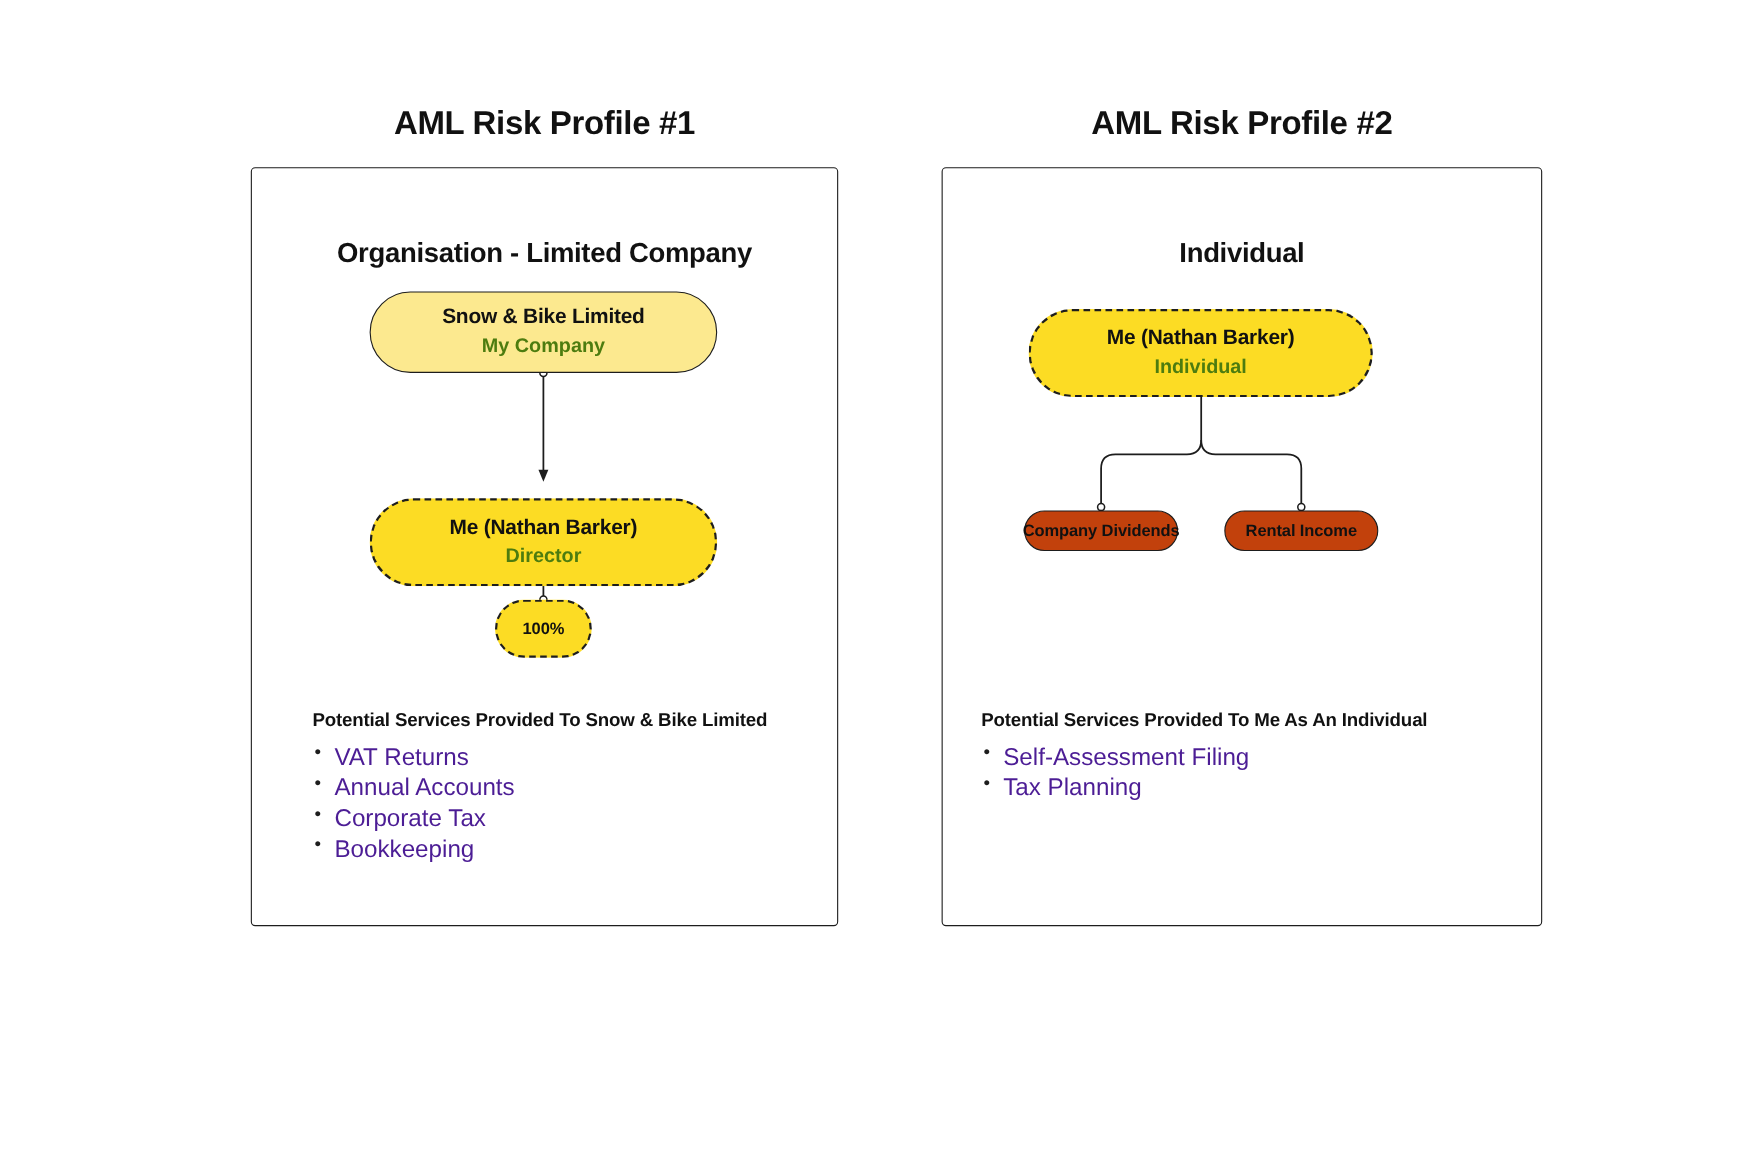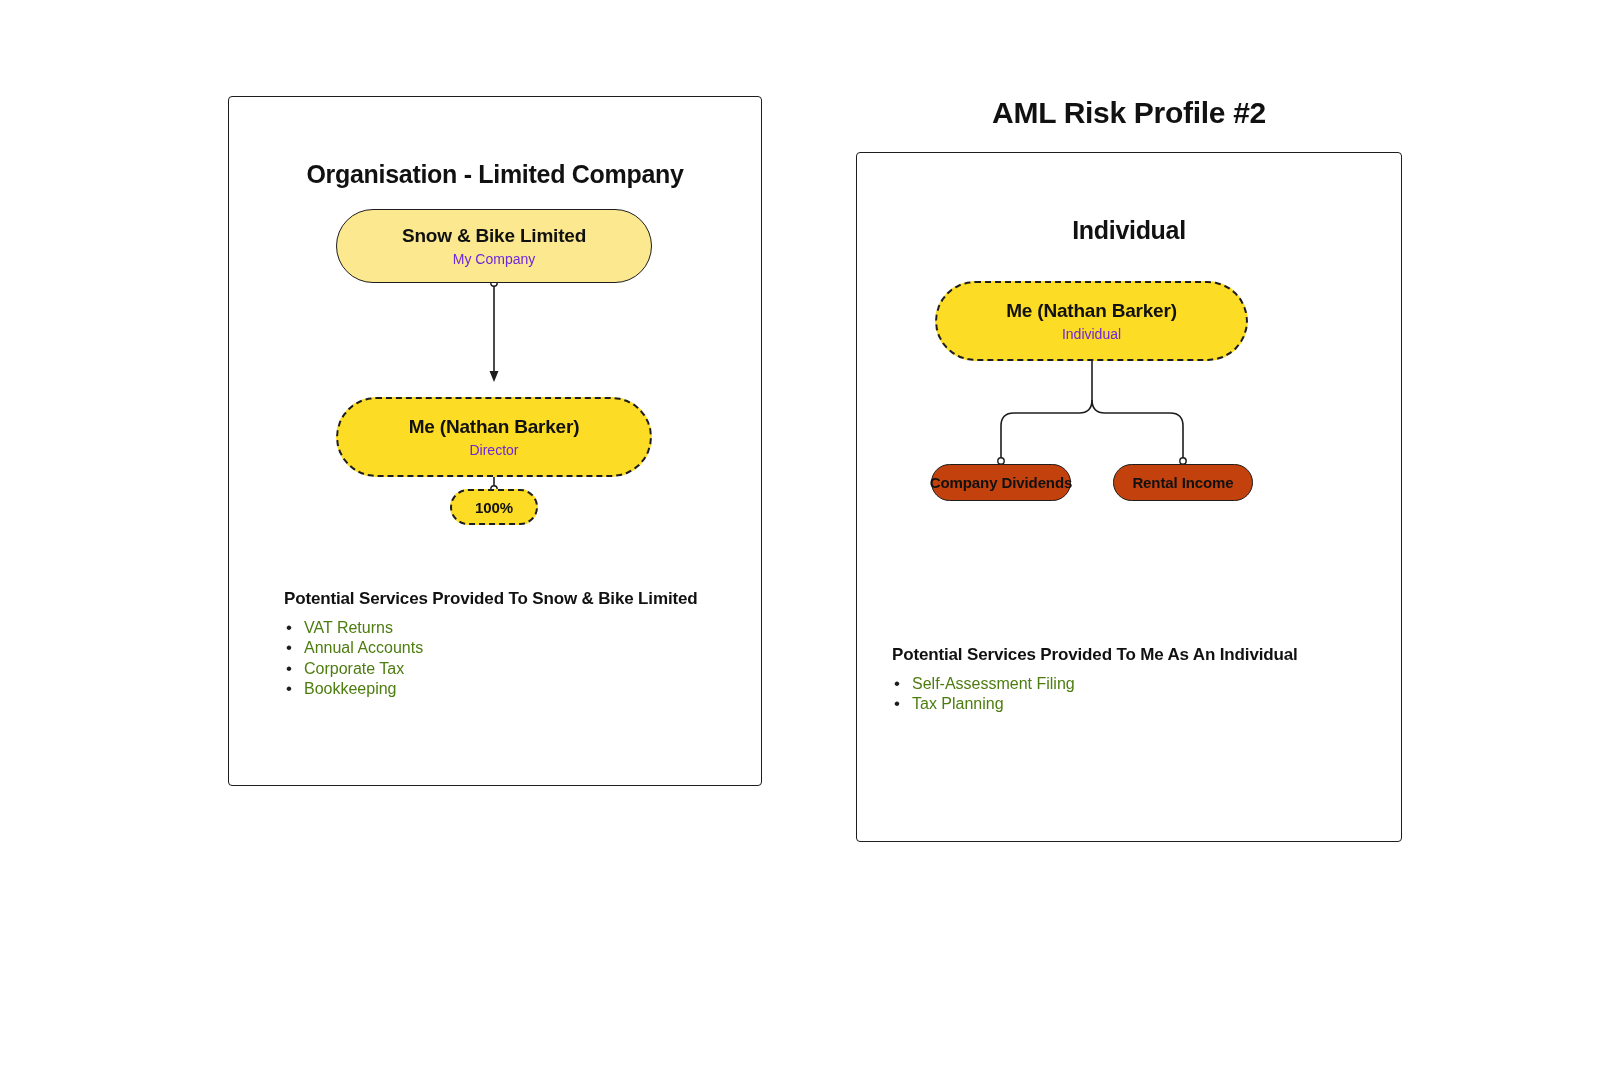--- a/index.html
+++ b/index.html
@@ -81,23 +81,23 @@
     border: 1.6px solid #1d1d1d;
   }
   .node .title {
     font-size: 19px;
     font-weight: 700;
     letter-spacing: -0.2px;
     color: #111111;
     line-height: 1.15;
   }
   .node .sub {
-    font-size: 14px;
-    font-weight: 400;
-    color: #6d28d9;
+    font-size: 18px;
+    font-weight: 700;
+    color: #4d7c0f;
     line-height: 1.2;
     margin-top: 4px;
   }
   .node.light { background: #FCE98F; }
   .node.bright { background: #FCDC24; }
   .node.dashed { border-style: dashed; border-width: 2.4px; margin-top: 16px; }
 
   .badge {
     position: absolute;
     box-sizing: border-box;
@@ -129,42 +129,43 @@
     color: #111111;
     margin: 0 0 9px 0;
     white-space: nowrap;
   }
   .services ul {
     list-style: none;
     margin: 0;
     padding: 0;
   }
   .services li {
-    font-size: 16px;
+    font-size: 22px;
     font-weight: 400;
-    color: #4d7c0f;
+    color: #4c1d95;
     line-height: 1.27;
     padding-left: 20px;
     position: relative;
   }
   .services li::before {
     content: "\2022";
     position: absolute;
     left: 2px;
     top: -1px;
     font-size: 17px;
     color: #1d1d1d;
   }
 </style>
 </head>
 <body>
 
 <div class="canvas">
 
   <div class="profile left">
+    <h1 class="profile-title">AML Risk Profile #1</h1>
 
     <div class="panel">
       <h2 class="panel-heading">Organisation - Limited Company</h2>
 
       <div class="graph">
         <svg width="534" height="370" viewBox="0 0 534 370">
 
           <path d="M 265 95 L 265 188" stroke="#1d1d1d" stroke-width="1.6" fill="none"></path>
           <circle cx="265" cy="94" r="3.2" fill="#ffffff" stroke="#1d1d1d" stroke-width="1.4"></circle>
           <path d="M 265 193 L 260.5 182 L 269.5 182 Z" fill="#1d1d1d"></path>
@@ -177,21 +178,21 @@
         <div class="node light" style="left:107px; top:20px; width:316px; height:74px; border-radius:37px;">
           <div class="title">Snow &amp; Bike Limited</div>
           <div class="sub">My Company</div>
         </div>
 
         <div class="node bright dashed" style="left:107px; top:192px; width:316px; height:80px; border-radius:40px;">
           <div class="title">Me (Nathan Barker)</div>
           <div class="sub">Director</div>
         </div>
 
-        <div class="badge bright dashed" style="left:221px; top:300px; width:88px; height:36px;">
+        <div class="badge bright dashed" style="left:221px; top:300px; width:88px; height:53px;">
           <span>100%</span>
         </div>
       </div>
 
       <div class="services" style="top:492px; left:55px;">
         <div class="services-title">Potential Services Provided To Snow &amp; Bike Limited</div>
         <ul>
           <li>VAT Returns</li>
           <li>Annual Accounts</li>
           <li>Corporate Tax</li>

